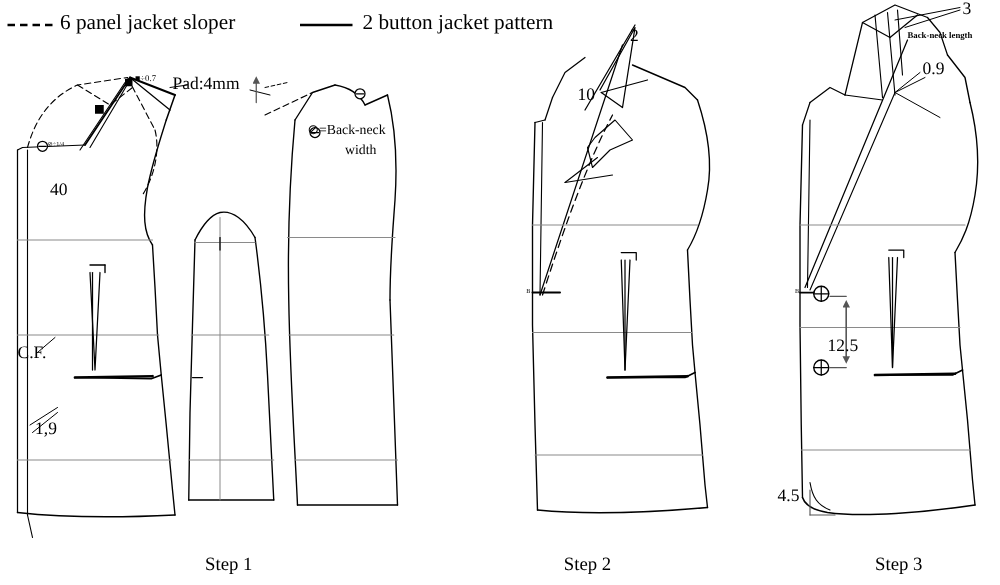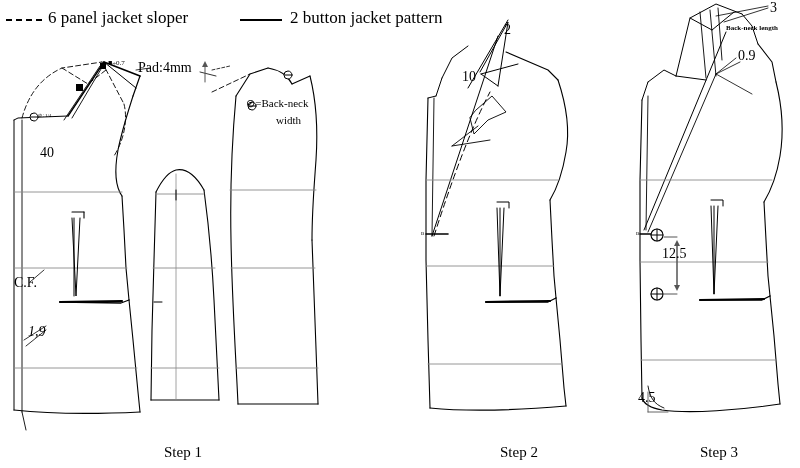--- a/index.html
+++ b/index.html
@@ -283,40 +283,40 @@
   <div class="lbl ann-xs" style="left:108px;top:59px;">■÷0.7</div>
 
   <div class="lbl ann-tiny" style="left:38px;top:112px;">⊘÷1/4</div>
 
   <div class="lbl ann" style="left:40px;top:145px;">40</div>
 
   <div class="lbl ann" style="left:138px;top:60px;">Pad:4mm</div>
 
   <div class="lbl ann" style="left:14px;top:275px;">C.F.</div>
 
-  <div class="lbl ann" style="left:28px;top:324px;font-style:italic;">1,9</div>
+  <div class="lbl ann" style="left:28px;top:336px;">1,9</div>
 
   <div class="lbl ann-sm" style="left:246px;top:97px;">⊘=Back-neck</div>
   <div class="lbl ann-sm" style="left:276px;top:114px;">width</div>
 
   <div class="lbl ann" style="left:504px;top:22px;">2</div>
 
   <div class="lbl ann" style="left:462px;top:69px;">10</div>
 
   <div class="lbl ann-tiny" style="left:421px;top:231px;">B</div>
 
   <div class="lbl ann" style="left:770px;top:0px;">3</div>
 
   <div class="lbl ann-xs" style="left:726px;top:24px;font-weight:bold;">Back-neck length</div>
 
   <div class="lbl ann" style="left:738px;top:48px;">0.9</div>
 
-  <div class="lbl ann" style="left:662px;top:246px;">12.5</div>
-
-  <div class="lbl ann" style="left:638px;top:390px;text-align:center;">4.5</div>
+  <div class="lbl ann" style="left:662px;top:270px;">12.5</div>
+
+  <div class="lbl ann" style="left:622px;top:390px;text-align:center;">4.5</div>
 
   <div class="lbl ann-tiny" style="left:636px;top:231px;">B</div>
 
   <div class="lbl step-cap" style="left:164px;top:444px;">Step 1</div>
-  <div class="lbl step-cap" style="left:500px;top:444px;">Step 2</div>
+  <div class="lbl step-cap" style="left:451px;top:444px;">Step 2</div>
   <div class="lbl step-cap" style="left:700px;top:444px;">Step 3</div>
 
 </div>
 
 </body></html>

